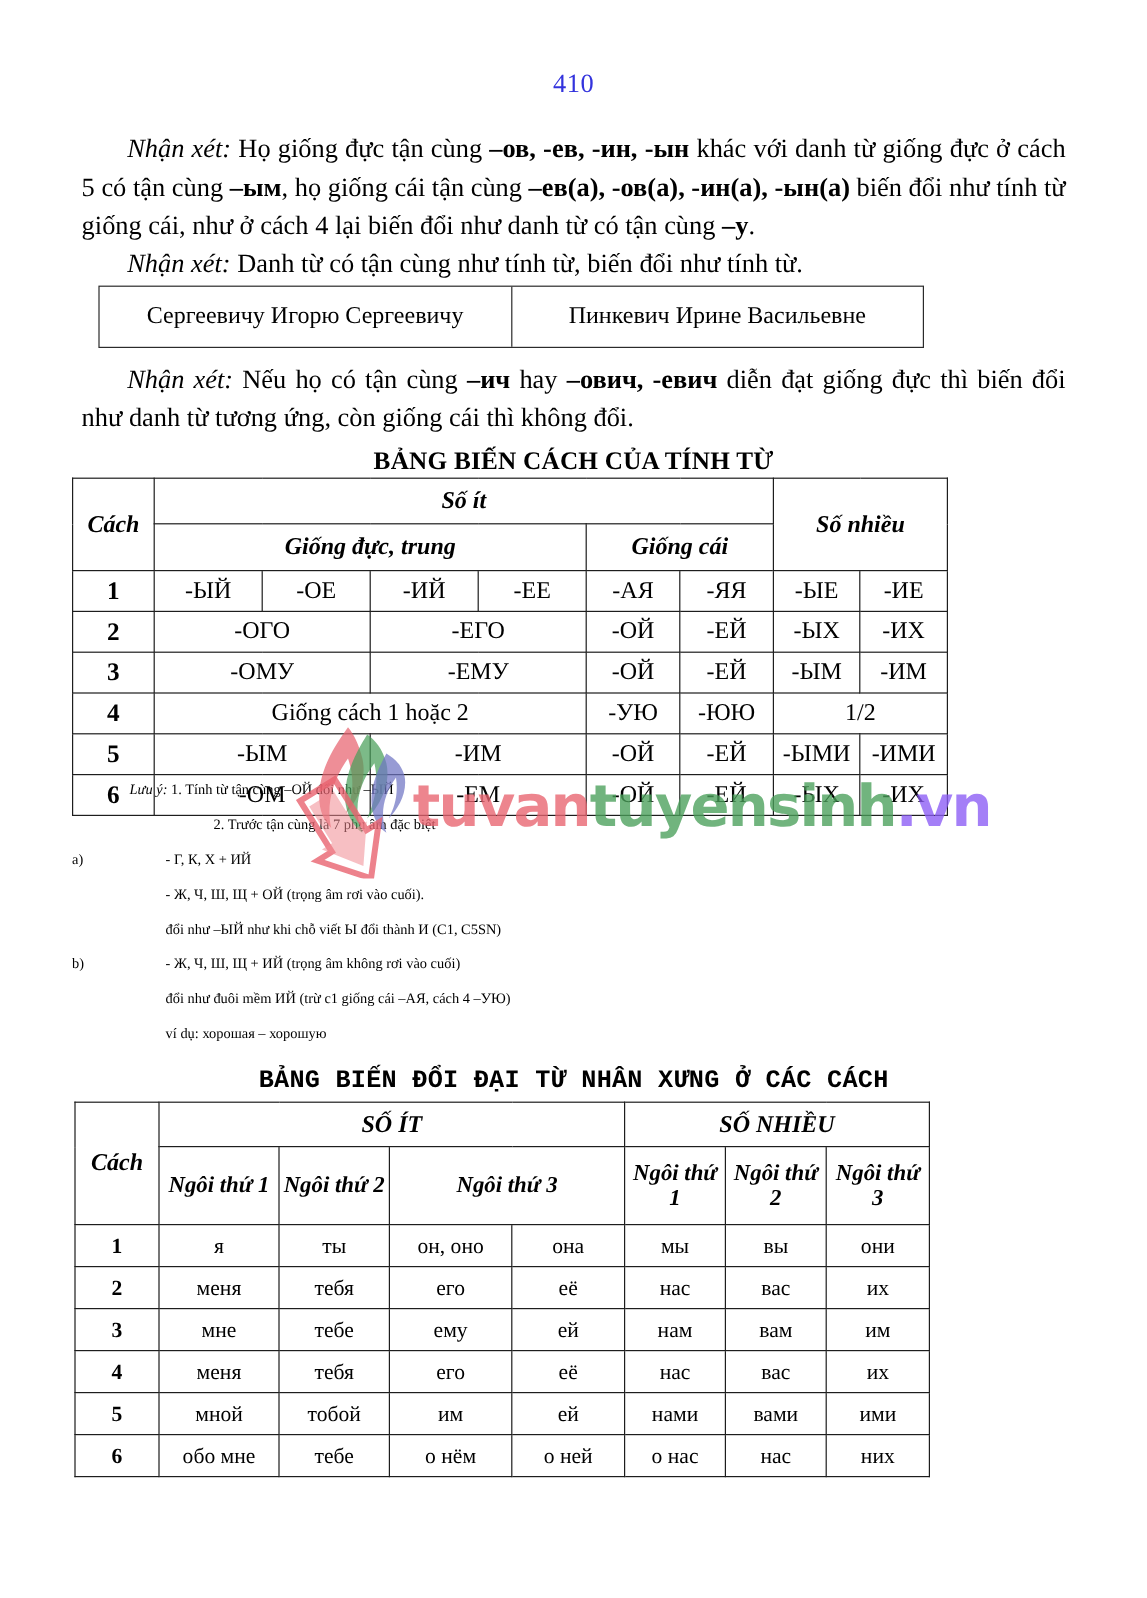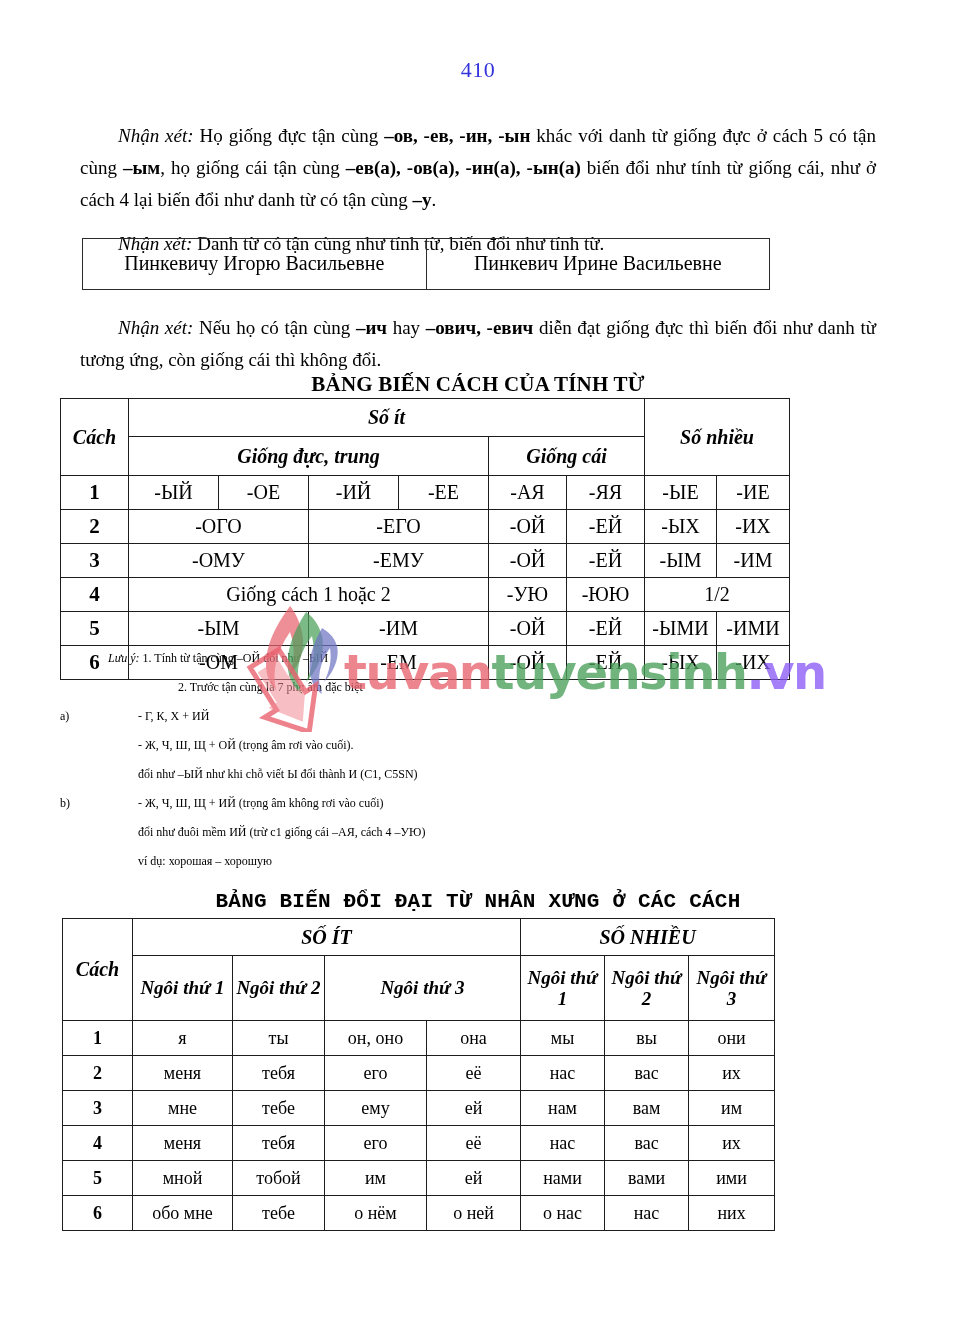--- a/index.html
+++ b/index.html
@@ -35,22 +35,22 @@
   }
 
   
   .content {
     position: absolute;
     left: 68px;
     top: 108px;
     width: 820px;
   }
   p.para {
-    margin: 12px;
-    font-size: 19px;
+    margin: 0;
+    font-size: 22px;
     line-height: 32px;
     text-align: justify;
     text-indent: 38px;
   }
   .it { font-style: italic; }
   .bd { font-weight: bold; }
 
   
   .namebox {
     position: absolute;
@@ -172,21 +172,21 @@
 <div class="page">
 
   <div class="page-number">410</div>
 
   <div class="content">
     <p class="para"><span class="it">Nhận xét:</span><span> Họ giống đực tận cùng </span><span class="bd">–ов, -ев, -ин, -ын</span><span> khác với danh từ giống đực ở cách 5 có tận cùng </span><span class="bd">–ым</span><span>, họ giống cái tận cùng </span><span class="bd">–ев(а), -ов(а), -ин(а), -ын(а)</span><span> biến đổi như tính từ giống cái, như ở cách 4 lại biến đổi như danh từ có tận cùng </span><span class="bd">–у</span><span>.</span></p>
     <p class="para"><span class="it">Nhận xét:</span><span> Danh từ có tận cùng như tính từ, biến đổi như tính từ.</span></p>
   </div>
 
   <div class="namebox">
-    <div class="cell">Пинкевичу Игорю Васильевне</div>
+    <div class="cell">Сергеевичу Игорю Сергеевичу</div>
     <div class="cell">Пинкевич Ирине Васильевне</div>
   </div>
 
   <div class="content" style="top:300px;">
     <p class="para"><span class="it">Nhận xét:</span><span> Nếu họ có tận cùng </span><span class="bd">–ич</span><span> hay </span><span class="bd">–ович, -евич</span><span> diễn đạt giống đực thì biến đổi như danh từ tương ứng, còn giống cái thì không đổi.</span></p>
   </div>
 
   <div class="tbl-title" style="top:372px;">BẢNG BIẾN CÁCH CỦA TÍNH TỪ</div>
 
   <table class="grid" id="table-adj">

